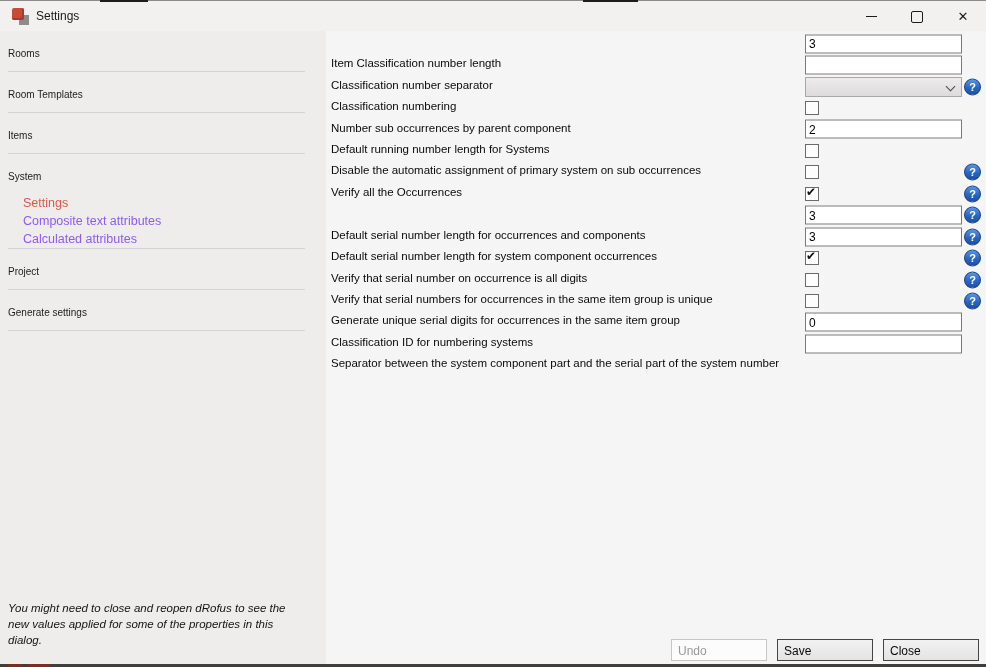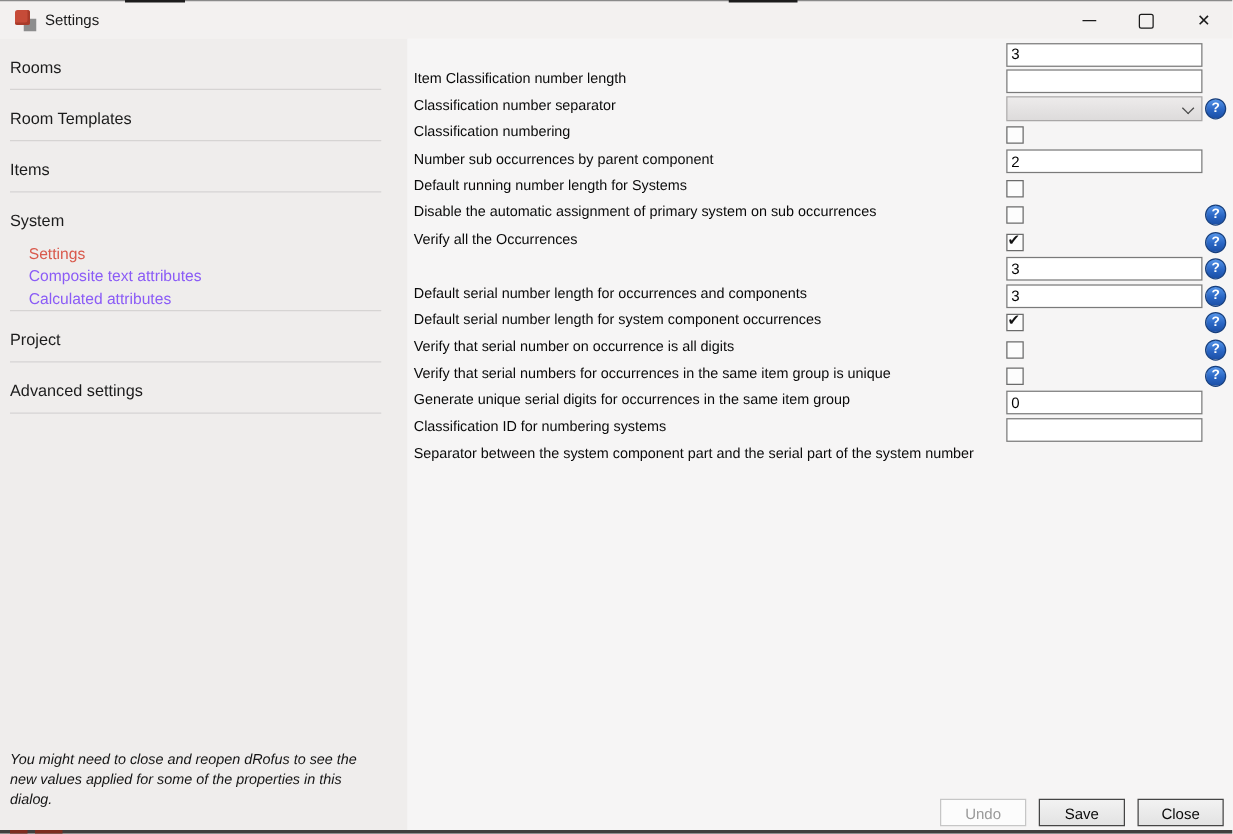--- a/index.html
+++ b/index.html
@@ -24,21 +24,21 @@
   .win-btn{width:46px;height:31px;display:flex;align-items:center;justify-content:center;}
   .glyph-min{width:11px;height:1px;background:#1b1b1b;}
   .glyph-max{width:10px;height:10px;border:1px solid #1b1b1b;border-radius:2px;}
   .glyph-close{font-size:13px;color:#1b1b1b;line-height:13px;}
   
   .sidebar{
     position:absolute;top:31px;left:0;width:326px;bottom:3px;
     background:#efedec;
   }
   .side-section{margin:0 21px 0 8px;padding-top:10px;border-bottom:1px solid #d6d4d3;}
-  .side-header{font-size:13px;line-height:26px;color:#1c1c1c;padding-bottom:4px;cursor:default;}
+  .side-header{font-size:10px;line-height:26px;color:#1c1c1c;padding-bottom:4px;cursor:default;}
   .side-section .side-header{padding-bottom:4px;}
   .side-sub{font-size:12.5px;line-height:18px;color:#8b5cf6;padding-left:15px;cursor:default;}
   .side-sub.active{color:#d9594c;}
   .side-sub:last-child{margin-bottom:0;}
   .side-note{
     position:absolute;left:8px;bottom:16px;width:300px;
     font-style:italic;font-size:11.5px;line-height:1.4;color:#141414;
   }
   
   .main{
@@ -69,22 +69,22 @@
   .help{
     position:absolute;left:638px;top:50%;transform:translateY(-50%);
     width:17px;height:17px;border-radius:50%;
     background:linear-gradient(180deg,#5595e9 0%,#2a66c4 55%,#1b4fa6 100%);
     border:1px solid #173f7d;box-sizing:border-box;
     color:#ffffff;font-weight:bold;font-size:11px;line-height:15px;text-align:center;
   }
   
   .btn-row{position:absolute;right:7px;bottom:3px;display:flex;gap:10px;}
   .btn{
-    width:69px;height:22px;font-family:inherit;font-size:12px;line-height:20px;
-    text-align:center;box-sizing:border-box;cursor:default;
+    width:96px;height:22px;font-family:inherit;font-size:12px;line-height:20px;
+    text-align:left;box-sizing:border-box;cursor:default;
   }
   .btn.disabled{background:#fcfcfc;border:1px solid #c6c6c6;color:#9a9a9a;}
   .btn.primary{background:linear-gradient(180deg,#f2f2f2,#e3e3e3);border:1px solid #454545;color:#0a0a0a;}
   
   .bottom-strip{position:absolute;left:0;bottom:0;width:986px;height:3px;background:#413f3e;}
   .bottom-mark{position:absolute;bottom:0;height:3px;background:#7e2c1f;}
   .bottom-mark.b1{left:8px;width:14px;}
   .bottom-mark.b2{left:28px;width:22px;}
 </style>
 </head>
@@ -125,21 +125,21 @@
       <div class="side-section">
         <div class="side-header">System</div>
         <div class="side-sub active">Settings</div>
         <div class="side-sub">Composite text attributes</div>
         <div class="side-sub">Calculated attributes</div>
       </div>
       <div class="side-section">
         <div class="side-header">Project</div>
       </div>
       <div class="side-section">
-        <div class="side-header">Advanced settings</div>
+        <div class="side-header">Generate settings</div>
       </div>
     </div>
   <div class="side-note">You might need to close and reopen dRofus to see the new values applied for some of the properties in this dialog.</div>
 </div>
 
 <div class="main">
   <div id="form-rows">
       <div class="frow">
         <span class="flabel">Item Classification number length</span>
         <span class="fctl">

